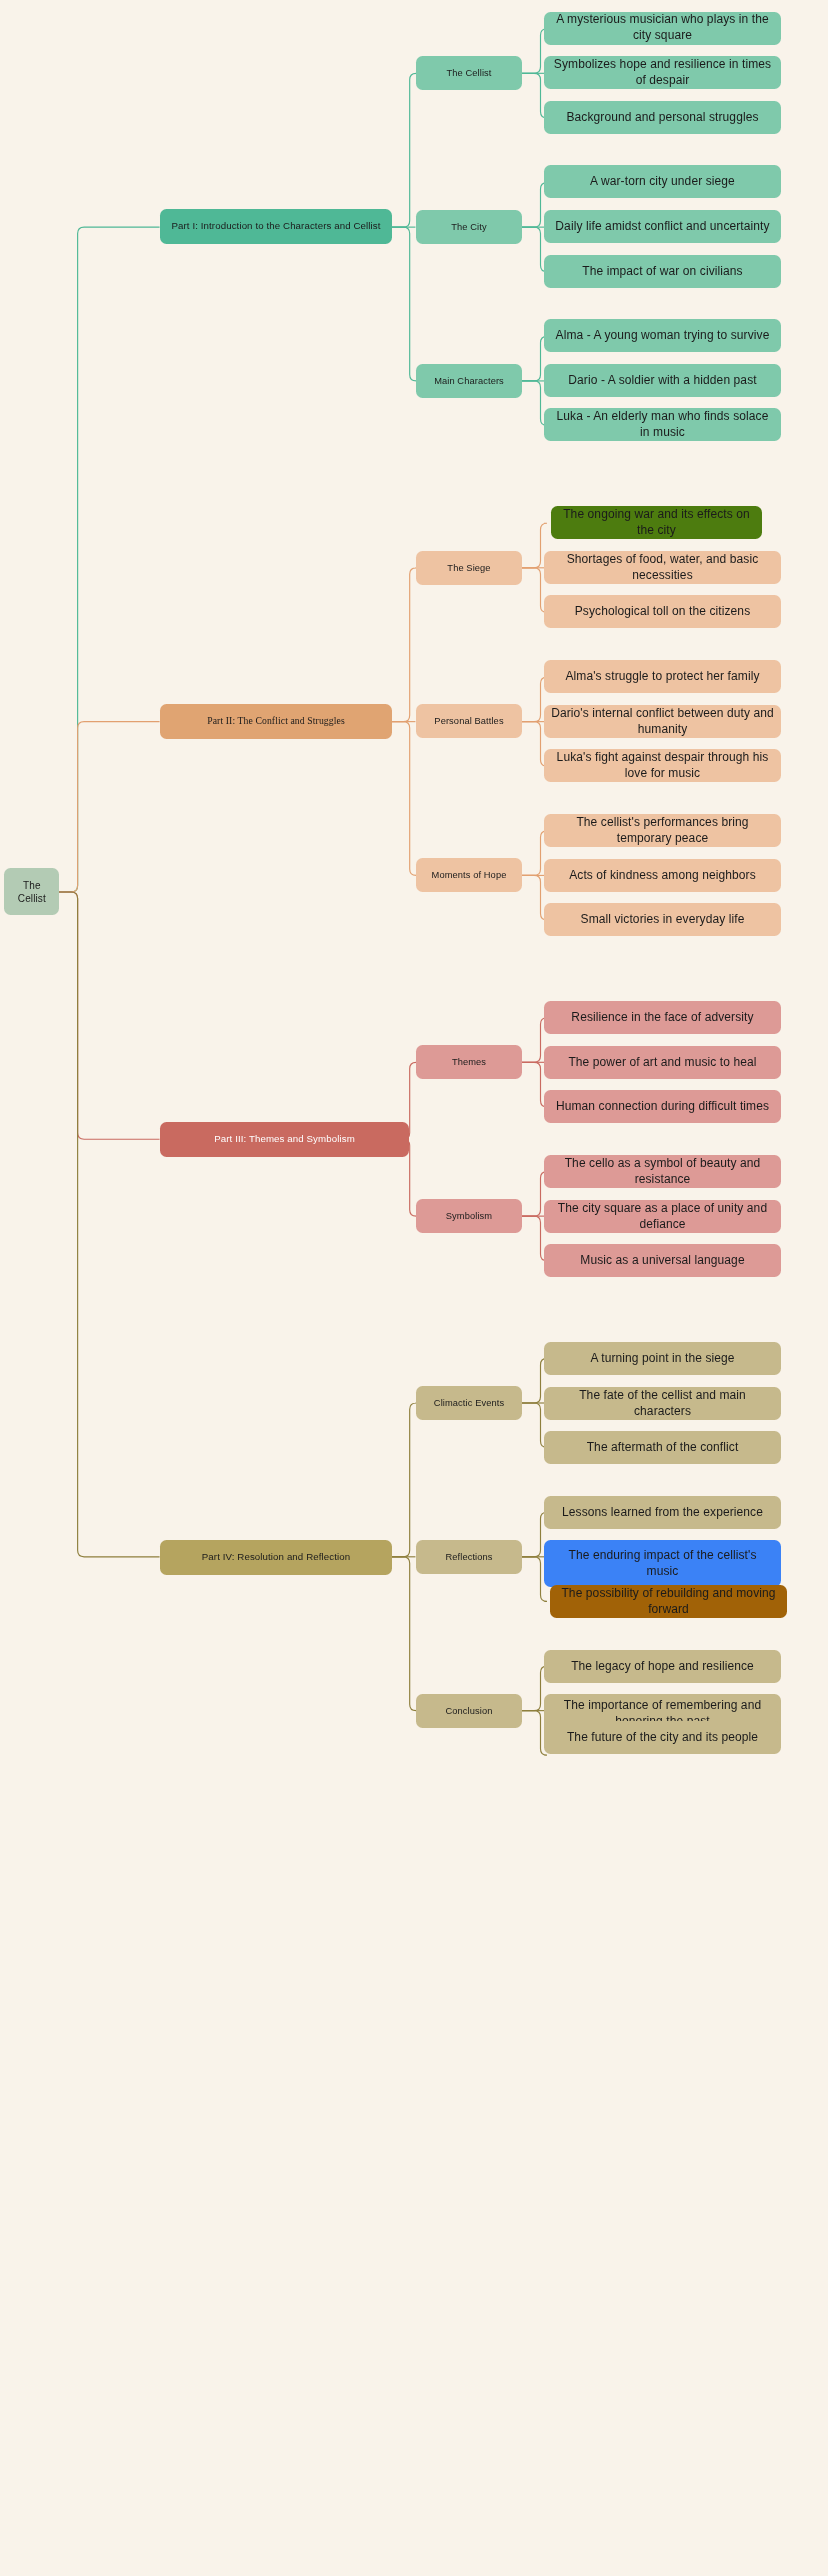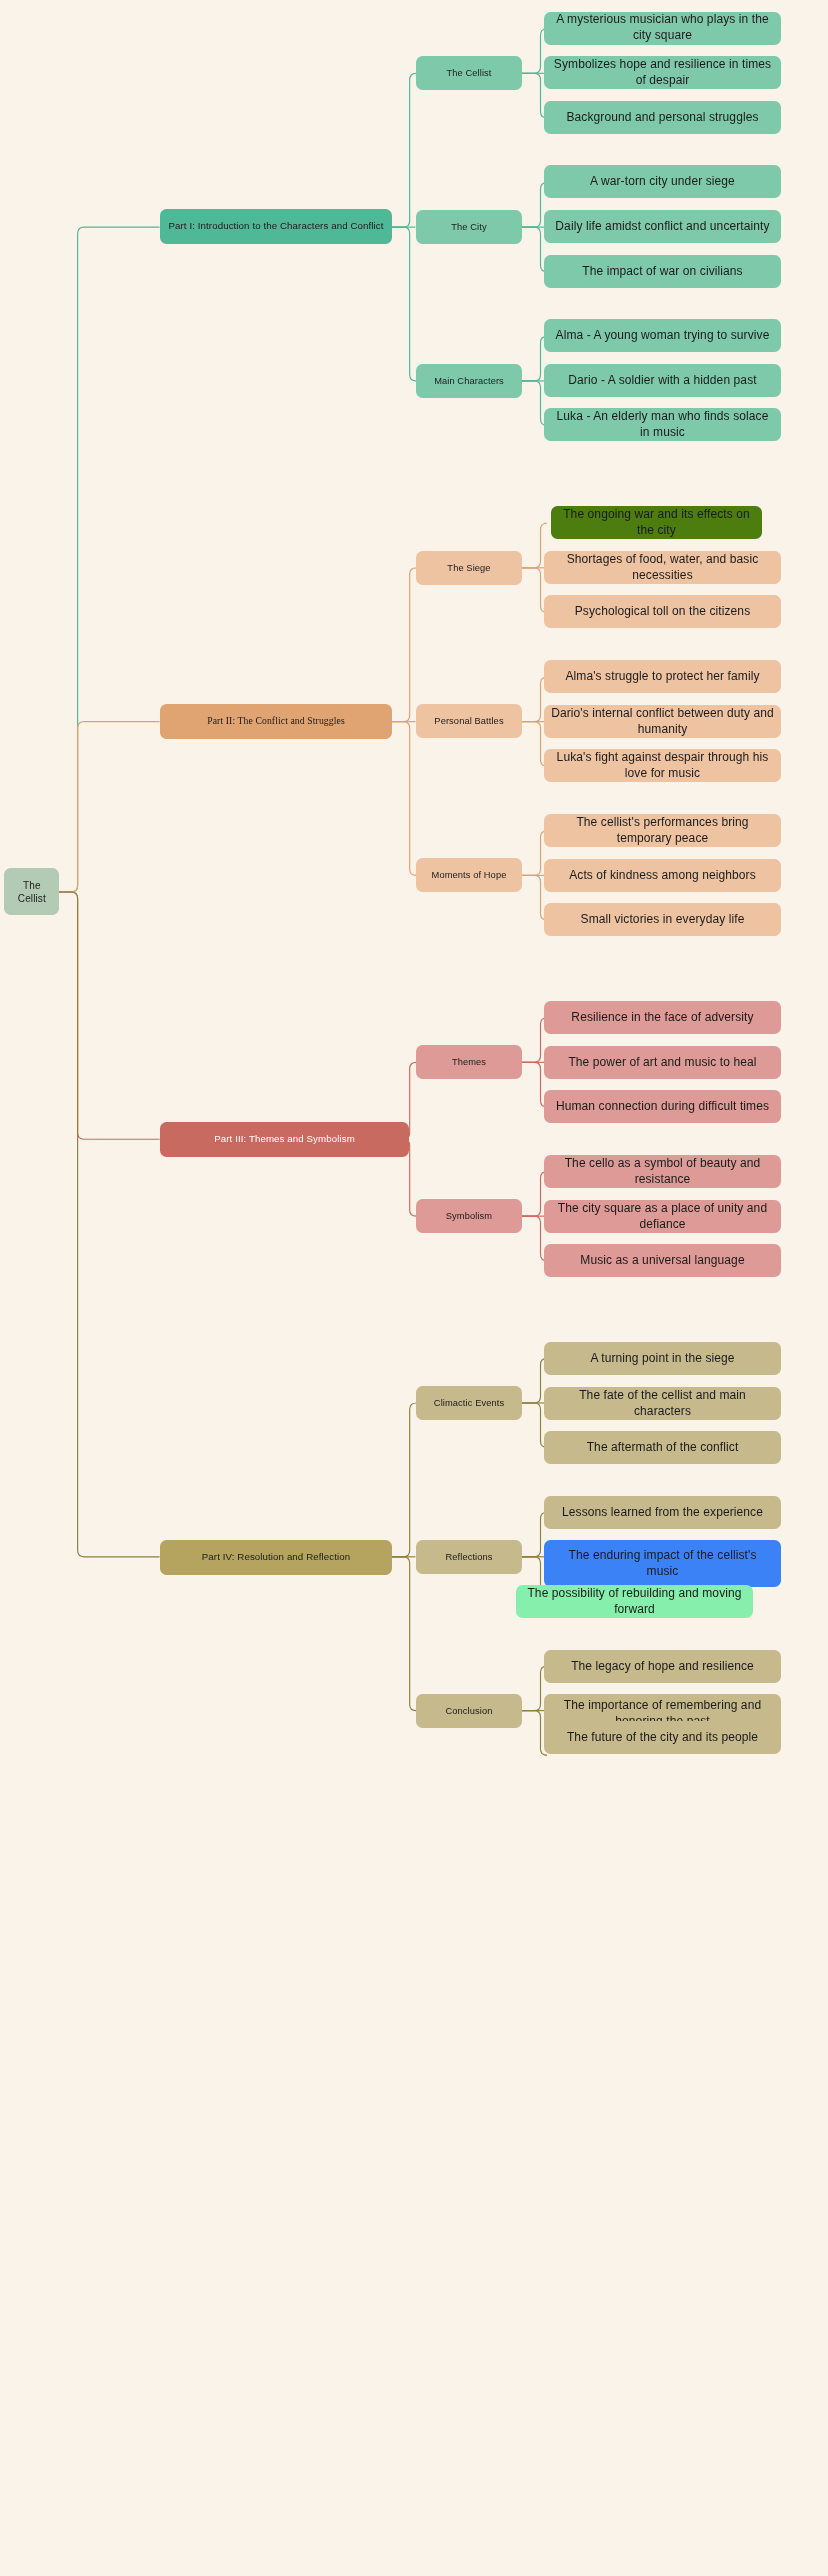--- a/index.html
+++ b/index.html
@@ -114,21 +114,21 @@
     <div class="node n-leaf" style="left: 544px; top: 364px; width: 237px; height: 33px; background: rgb(127, 201, 171);">
       <span>Dario - A soldier with a hidden past</span>
     </div>
     <div class="node n-leaf" style="left: 544px; top: 408px; width: 237px; height: 33px; background: rgb(127, 201, 171);">
       <span>Luka - An elderly man who finds solace in music</span>
     </div>
     <div class="node n-topic" style="left: 416px; top: 364px; width: 106px; height: 34px; background: rgb(127, 201, 171);">
       <span>Main Characters</span>
     </div>
     <div class="node n-branch" style="left: 160px; top: 209px; width: 232px; height: 35px; background: rgb(79, 184, 150);">
-      <span>Part I: Introduction to the Characters and Conflict</span>
+      <span>Part I: Introduction to the Characters and Cellist</span>
     </div>
     <div class="node n-leaf" style="left: 551px; top: 506px; width: 211px; height: 33px; background: #4d7c0f;">
       <span>The ongoing war and its effects on the city</span>
     </div>
     <div class="node n-leaf" style="left: 544px; top: 551px; width: 237px; height: 33px; background: rgb(238, 195, 162);">
       <span>Shortages of food, water, and basic necessities</span>
     </div>
     <div class="node n-leaf" style="left: 544px; top: 595px; width: 237px; height: 33px; background: rgb(238, 195, 162);">
       <span>Psychological toll on the citizens</span>
     </div>
@@ -200,21 +200,21 @@
     </div>
     <div class="node n-topic" style="left: 416px; top: 1386px; width: 106px; height: 34px; background: rgb(198, 185, 140);">
       <span>Climactic Events</span>
     </div>
     <div class="node n-leaf" style="left: 544px; top: 1496px; width: 237px; height: 33px; background: rgb(198, 185, 140);">
       <span>Lessons learned from the experience</span>
     </div>
     <div class="node n-leaf" style="left: 544px; top: 1540px; width: 237px; height: 47px; background: #3b82f6;">
       <span>The enduring impact of the cellist's music</span>
     </div>
-    <div class="node n-leaf" style="left: 516px; top: 1585px; width: 237px; height: 33px; background: #86efac;">
+    <div class="node n-leaf" style="left: 550px; top: 1585px; width: 237px; height: 33px; background: #a16207;">
       <span>The possibility of rebuilding and moving forward</span>
     </div>
     <div class="node n-topic" style="left: 416px; top: 1540px; width: 106px; height: 34px; background: rgb(198, 185, 140);">
       <span>Reflections</span>
     </div>
     <div class="node n-leaf" style="left: 544px; top: 1650px; width: 237px; height: 33px; background: rgb(198, 185, 140);">
       <span>The legacy of hope and resilience</span>
     </div>
     <div class="node n-leaf" style="left: 544px; top: 1694px; width: 237px; height: 39px; background: rgb(198, 185, 140);">
       <span>The importance of remembering and honoring the past</span>

